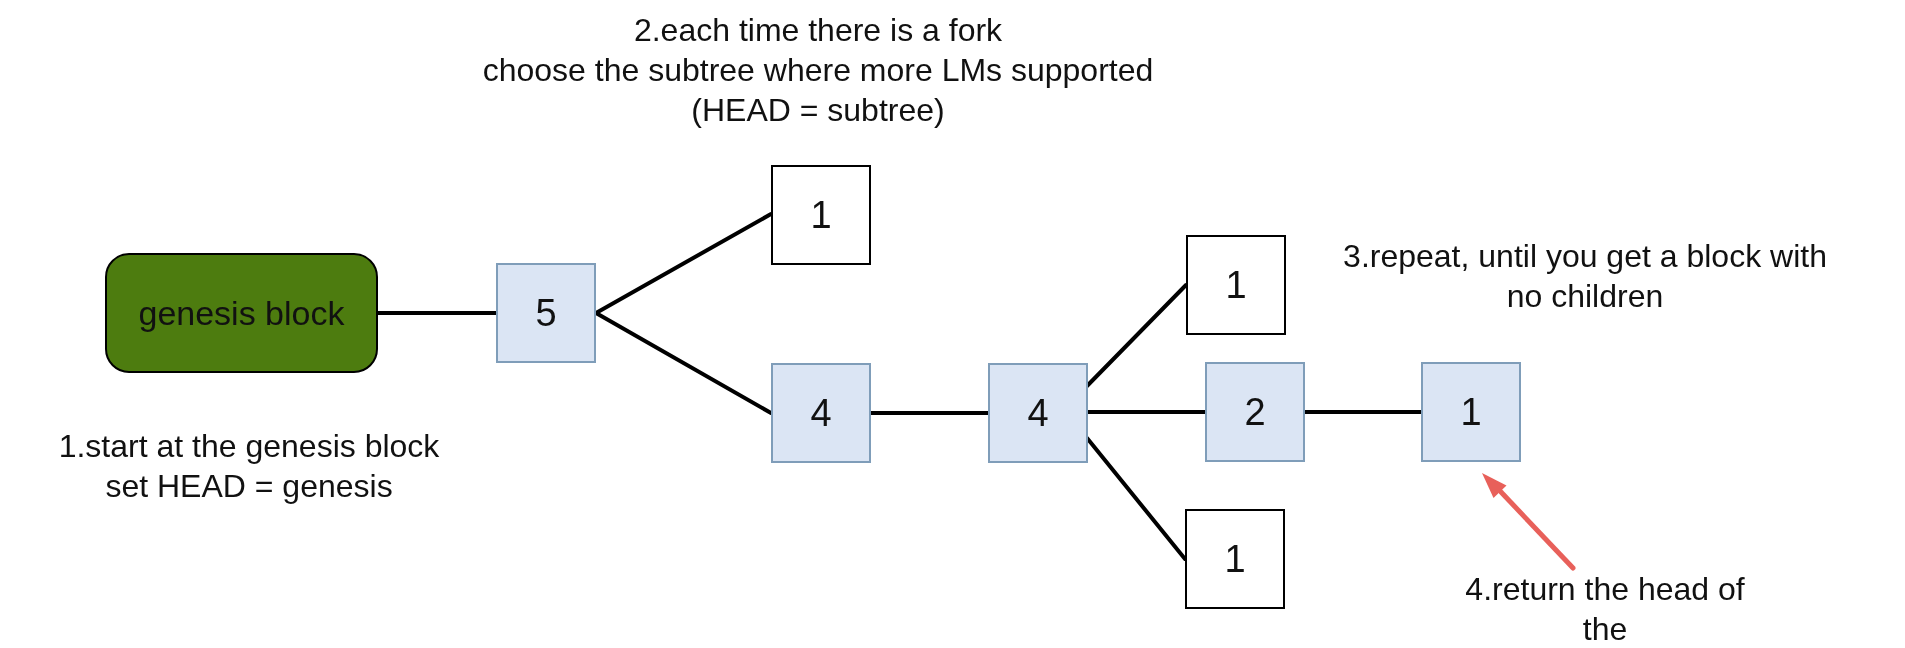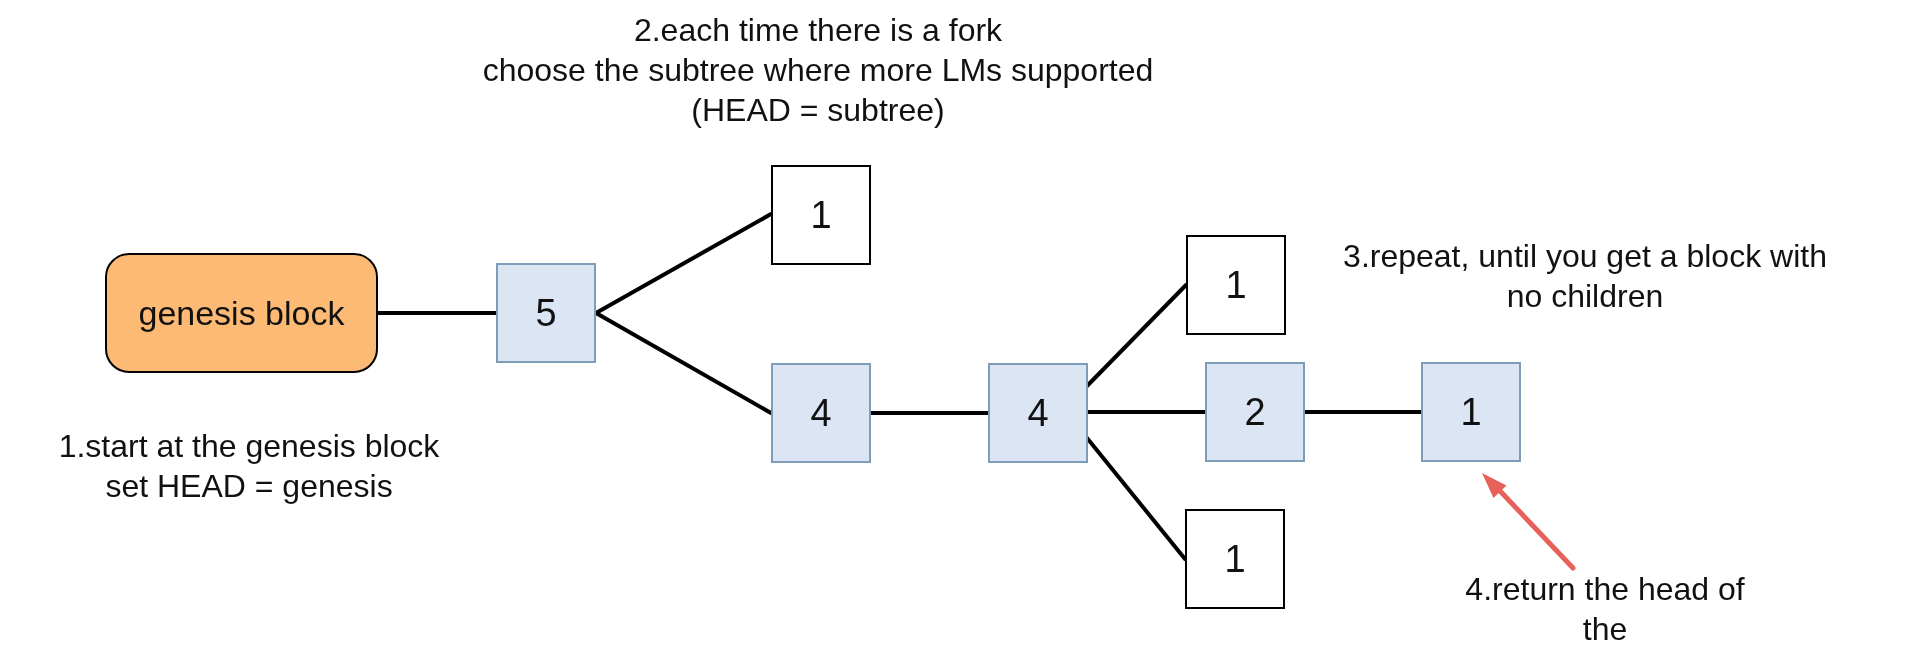--- a/index.html
+++ b/index.html
@@ -34,21 +34,21 @@
     border:2.5px solid var(--plain-border);
   }
   .node.highlighted{
     background:var(--highlighted-fill);
     border:2px solid var(--highlighted-border);
   }
   .genesis{
     position:absolute;
     left:105px;top:253px;width:273px;height:120px;
     box-sizing:border-box;
-    background:#fdba74;
+    background:#4d7c0f;
     border:2.5px solid #000000;
     border-radius:24px;
     display:flex;align-items:center;justify-content:center;
     font-size:34px;
   }
   .annotation{
     position:absolute;
     white-space:pre-line;
     text-align:center;
     font-size:32px;

